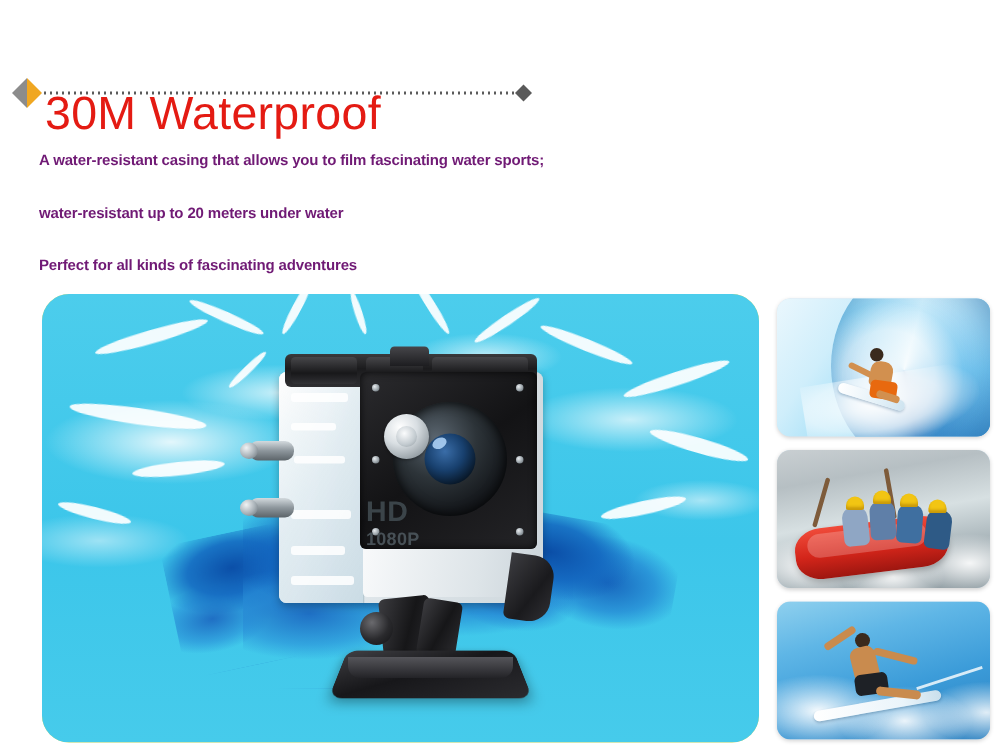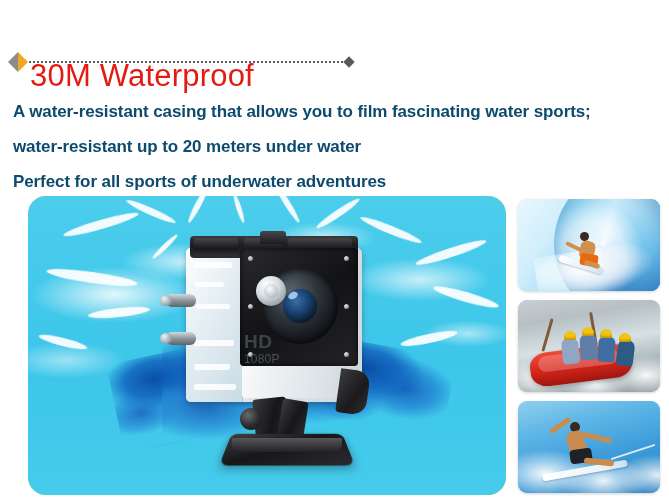--- a/index.html
+++ b/index.html
@@ -74,23 +74,23 @@
     top: 6px;
     width: 8px;
     height: 8px;
     background: #5a5a5a;
     transform: rotate(45deg);
   }
 
   
   .desc-line {
     position: absolute;
-    left: 13px;
-    color: #0c4a6e;
-    font-size: 17px;
+    left: 26px;
+    color: #701a75;
+    font-size: 10px;
     font-weight: bold;
     white-space: nowrap;
     letter-spacing: -0.1px;
   }
   #desc-line-1 { top: 102px; }
   #desc-line-2 { top: 137px; }
   #desc-line-3 { top: 172px; }
 
   
   #hero-image {
@@ -288,21 +288,21 @@
     font-weight: bold;
     letter-spacing: 0.5px;
     line-height: 20px;
   }
   .cam-hd-sub {
     position: absolute;
     left: 64px;
     top: 120px;
     color: #475056;
     font-size: 12px;
-    font-weight: normal;
+    font-weight: bold;
     letter-spacing: 0.2px;
   }
   .cam-lens-hood {
     position: absolute;
     left: 158px;
     top: 138px;
     width: 30px;
     height: 44px;
     background: linear-gradient(120deg, #3c3c40 0%, #1a1a1d 60%, #303034 100%);
     border-radius: 0 14px 14px 4px;
@@ -578,21 +578,21 @@
   <div class="rule-diamond">
     <div class="half-left"></div>
     <div class="half-right"></div>
   </div>
   <div class="rule-dots"></div>
   <div class="rule-endcap"></div>
 </div>
 
 <div class="desc-line" id="desc-line-1">A water-resistant casing that allows you to film fascinating water sports;</div>
 <div class="desc-line" id="desc-line-2">water-resistant up to 20 meters under water</div>
-<div class="desc-line" id="desc-line-3">Perfect for all sports of underwater adventures</div>
+<div class="desc-line" id="desc-line-3">Perfect for all kinds of fascinating adventures</div>
 
 <div id="hero-image">
   <div class="water-bg"></div>
 
   <div class="splash" style="left:34px;  top:24px;  width:78px; height:9px;  transform:rotate(-16deg);"></div>
   <div class="splash" style="left:96px;  top:12px;  width:54px; height:7px;  transform:rotate(24deg);"></div>
   <div class="splash" style="left:150px; top:6px;   width:40px; height:6px;  transform:rotate(-62deg);"></div>
   <div class="splash" style="left:196px; top:10px;  width:30px; height:5px;  transform:rotate(72deg);"></div>
   <div class="splash" style="left:236px; top:4px;   width:46px; height:6px;  transform:rotate(58deg);"></div>
   <div class="splash" style="left:284px; top:14px;  width:52px; height:7px;  transform:rotate(-34deg);"></div>

